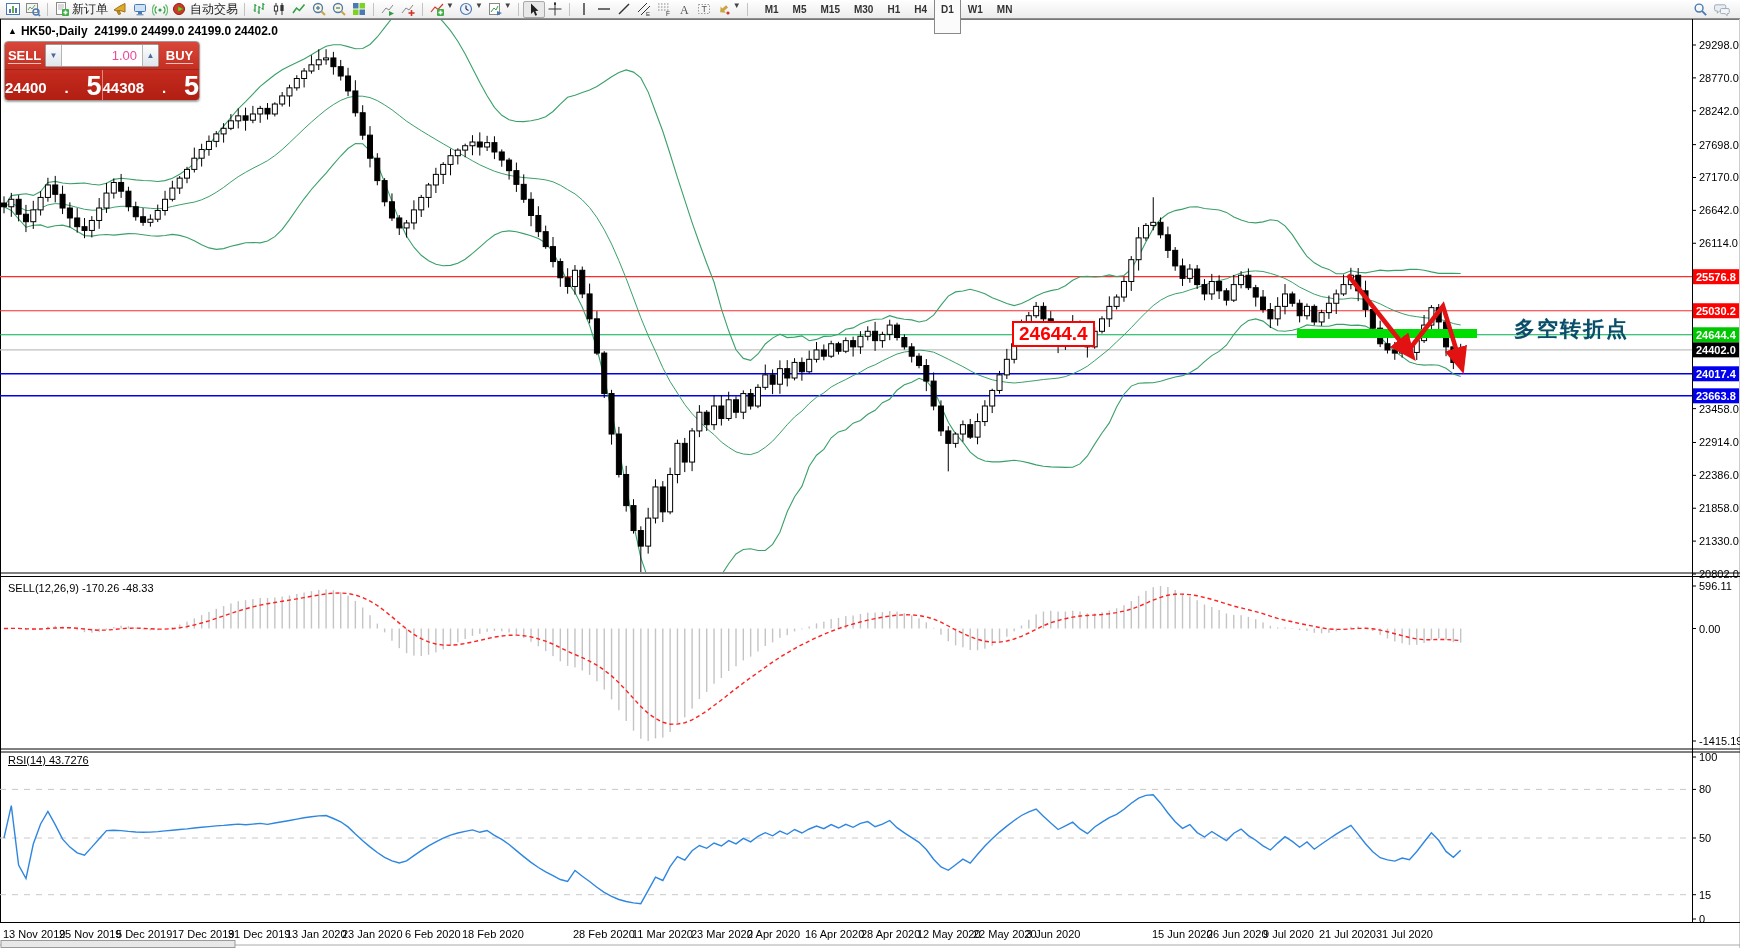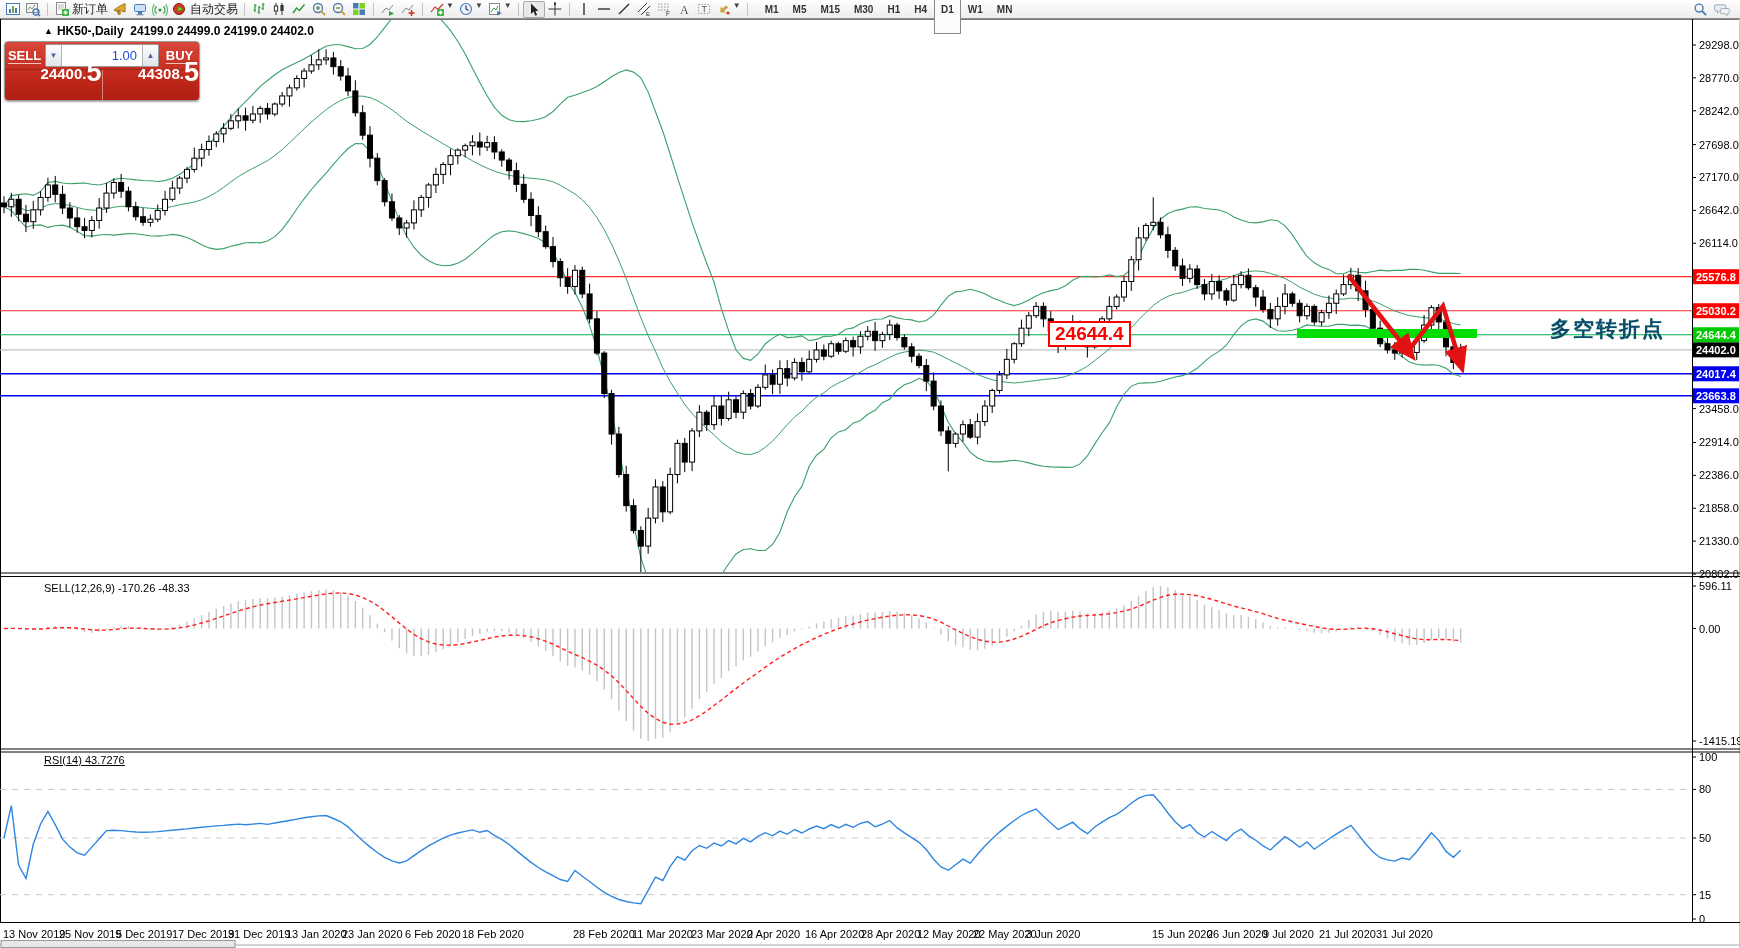--- a/index.html
+++ b/index.html
@@ -19,21 +19,21 @@
   .tf-wrap { display:flex; align-items:center; margin-left:6px; }
   .tf-btn { font-size:10px; font-weight:bold; color:#333; padding:18px 6px; border:1px solid transparent; }
   .tf-btn.active { background:#fbfbfb; border:1px solid #888; }
   .tb-right { margin-left:auto; display:flex; align-items:center; gap:6px; padding-right:6px; }
   .ic { display:block; }
 
   
   #chart-svg { position:absolute; top:0; left:0; z-index:1; }
 
   
-  .overlay { position:absolute; z-index:3; white-space:nowrap;margin-left:36px; }
+  .overlay { position:absolute; z-index:3; white-space:nowrap; }
   .chart-title { top:24px; left:8px; font-size:12px; font-weight:bold; color:#000; }
   .chart-title .tri { font-size:9px; position:relative; top:-1px; margin-right:4px; }
   .ind-label { font-size:11px; color:#000; }
   .macd-label { top:582px; left:8px; }
   .rsi-label { top:754px; left:8px;text-decoration:underline; }
   .price-callout { top:321px; left:1012px; z-index:4; border:2px solid #ff0000; background:#fff;
     color:#ff0000; font-size:19px; font-weight:bold; height:26px; line-height:22px; padding:0 5px; }
   .pivot-text { top:315px; left:1514px; z-index:4; color:#0c4a6e; font-size:21px; font-weight:bold;
     letter-spacing:2px; text-shadow:0 0 1px rgba(0,160,40,.4); }
 
@@ -44,23 +44,23 @@
   .tp-row1 { display:flex; height:27px; align-items:stretch; }
   .trade-btn { width:39px; color:#fff; font-size:13px; font-weight:bold; display:flex;
     align-items:center; justify-content:center; text-decoration:underline; text-underline-offset:3px;
     text-decoration-color:rgba(255,255,255,.7); }
   .vol-box { flex:1; margin:2px 1px; background:#fff; border:1px solid #999; border-radius:2px;
     display:flex; align-items:stretch; }
   .vol-arrow { width:16px; background:linear-gradient(#fdfdfd,#dfe5ec); color:#4a6a9a; font-size:8px;
     display:flex; align-items:center; justify-content:center; }
   .vol-arrow.left { border-right:1px solid #b5b5b5; }
   .vol-arrow.right { border-left:1px solid #b5b5b5; }
-  .vol-value { flex:1; font-size:13px; color:#1d4ed8; display:flex; align-items:center; justify-content:flex-end; padding-right:5px; }
+  .vol-value { flex:1; font-size:13px; color:#ec4899; display:flex; align-items:center; justify-content:flex-end; padding-right:5px; }
   .tp-row2 { display:flex; height:33px; border-top:1px solid rgba(0,0,0,.18); }
-  .tp-price { flex:1; display:flex; align-items:flex-end; justify-content:flex-end; color:#fff; padding-bottom:16px; }
+  .tp-price { flex:1; display:flex; align-items:flex-end; justify-content:space-between; color:#fff; padding-bottom:2px; }
   .tp-price.left { border-right:1px solid rgba(255,255,255,.45); }
   .p-small { font-size:15px; font-weight:bold; line-height:24px; }
   .p-dot { font-size:15px; font-weight:bold; line-height:24px; }
   .p-big { font-size:27px; font-weight:bold; line-height:27px; }
 </style>
 </head>
 <body>
 
 <div id="stage">
 

